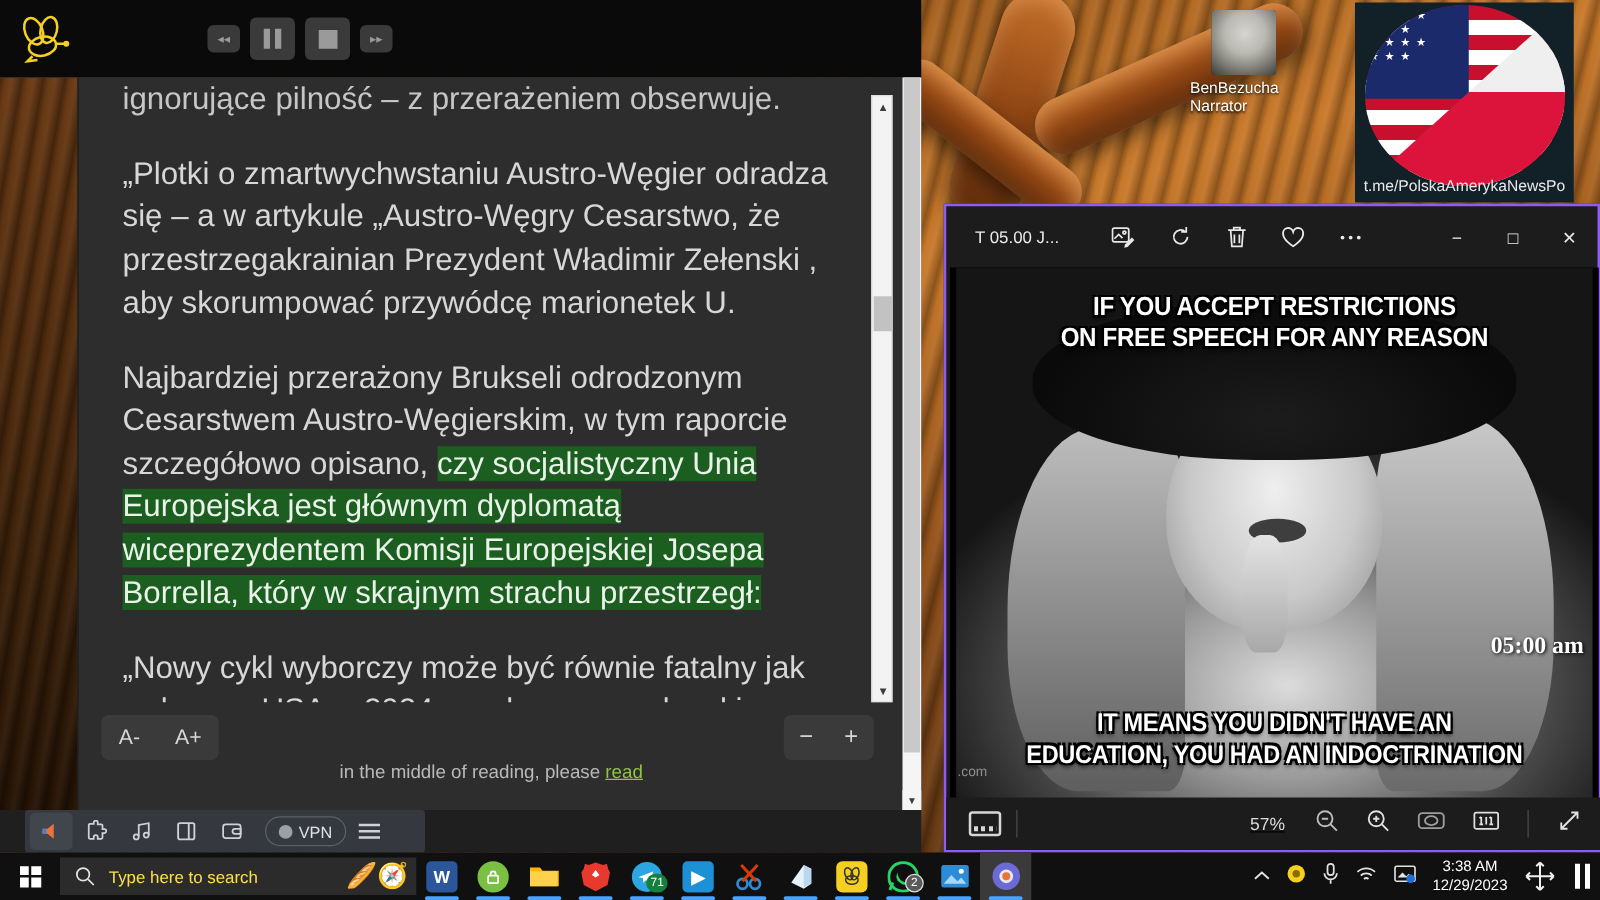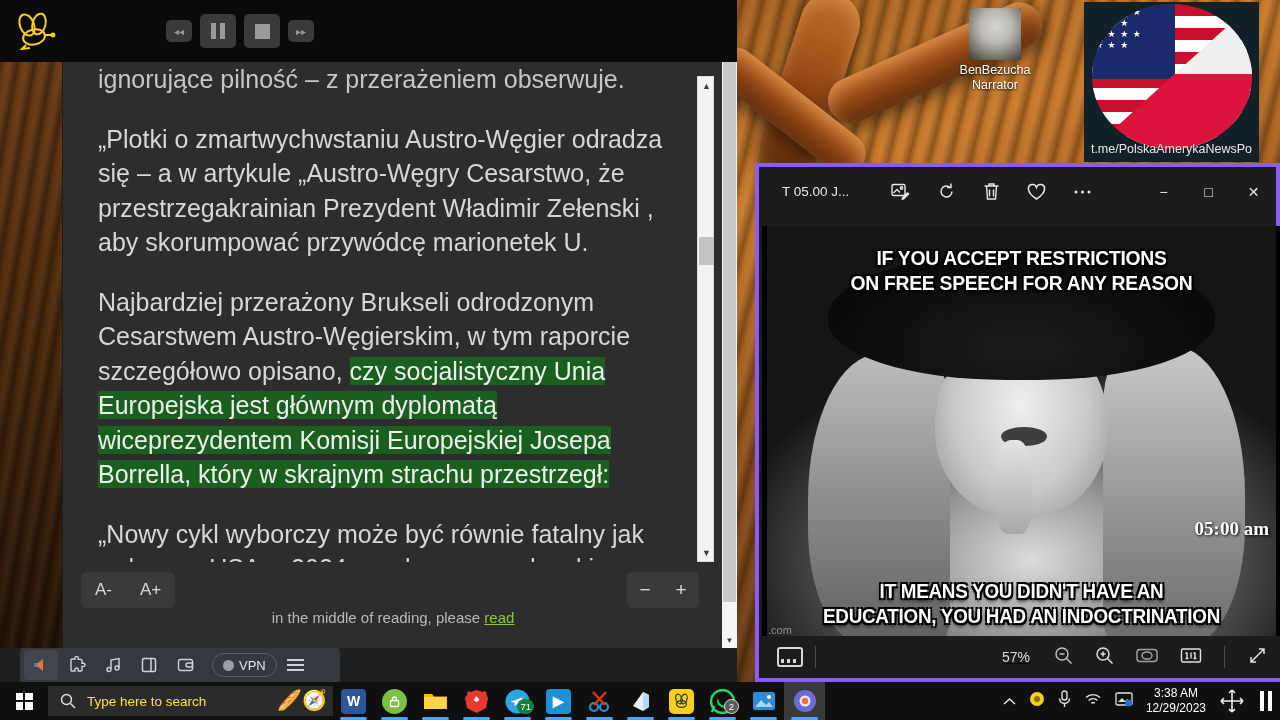--- a/index.html
+++ b/index.html
@@ -155,21 +155,21 @@
   .hamb { display: flex; flex-direction: column; gap: 3px; margin-left: 8px; }
   .hamb span { width: 17px; height: 2px; background: #cfd3d8; }
 
   
   .page-bottom-strip {
     position: absolute; left: 0; top: 648px; width: 737px; height: 34px;
     background: #1f1f1f;
   }
 
   
-  .desk-icon { position: absolute; text-align: center; width: 86px; }
+  .desk-icon { position: absolute; width: 86px; }
   .desk-icon .thumb {
     width: 52px; height: 52px; margin: 0 auto; border-radius: 3px;
     background: #1c2a2a; overflow: hidden; position: relative;
   }
   .desk-icon .lbl {
     color: #fff; font-size: 12.5px; line-height: 15px; margin-top: 3px;
     text-shadow: 0 1px 2px #000;
   }
   .desk-icon.ussf { left: 12px; top: 540px; }
   .ussf-badge {
@@ -216,37 +216,37 @@
     background: linear-gradient(180deg, #efefef 0 48%, #dc143c 48% 100%);
   }
   .flag-cap {
     position: absolute; left: 0; bottom: 6px; width: 175px; text-align: center;
     color: #e9e9e9; font-size: 12.5px;
   }
 
   
   .photos {
     position: absolute; left: 755px; top: 163px; width: 525px; height: 519px;
-    background: #1c1c1c; border: 4px solid #8b5cf6;
+    background: #1c1c1c; border: 2px solid #8b5cf6;
   }
   .photos-title {
     height: 49px; display: flex; align-items: center; color: #eaeaea;
     font-size: 13.5px; position: relative;
   }
   .photos-title .fname { margin-left: 23px; }
   .ptools { display: flex; align-items: center; gap: 27px; margin-left: 42px; }
   .ptools .pico { color: #e8e8e8; display: flex; align-items: center; }
   .wbtns { position: absolute; right: 0; top: 0; display: flex; height: 49px; }
   .wbtn {
     width: 45px; height: 49px; display: flex; align-items: center;
     justify-content: center; color: #e8e8e8; font-size: 14px;
   }
 
   .photo-canvas {
-    position: absolute; left: 3px; top: 59px; width: 519px; height: 428px;
+    position: absolute; left: 3px; top: 49px; width: 519px; height: 428px;
     background: #000; overflow: hidden;
   }
   .meme {
     position: absolute; left: 5px; top: 0; width: 509px; height: 428px;
     background:
       radial-gradient(ellipse 60% 50% at 52% 78%, #dcdcdc 0%, #9a9a9a 35%, #4a4a4a 68%, #151515 100%),
       #0c0c0c;
     filter: grayscale(1);
   }
   .meme-hat {

